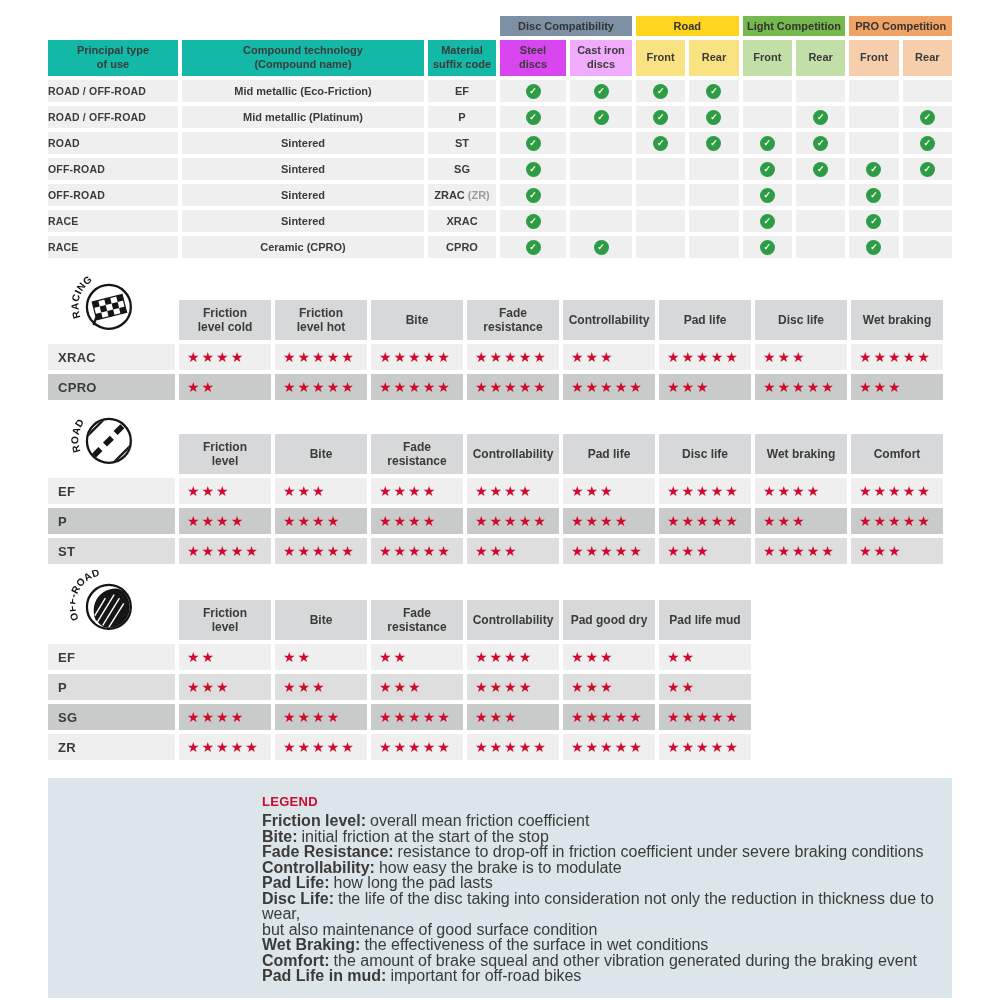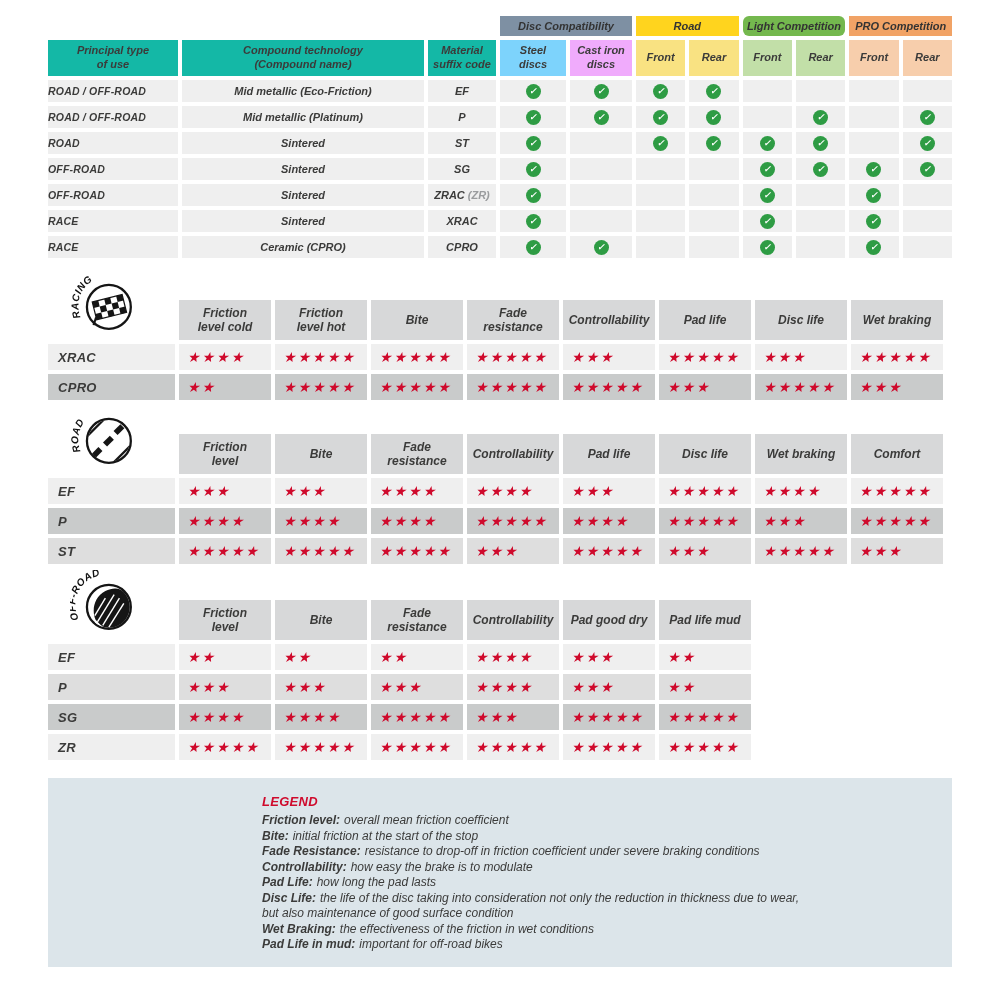--- a/index.html
+++ b/index.html
@@ -1,18 +1,18 @@
 <!DOCTYPE html>
 <html><head>
 <meta charset="utf-8">
 <style>
   * { margin:0; padding:0; box-sizing:border-box; }
   html,body { width:1000px; background:#ffffff; font-family:"Liberation Sans", sans-serif; color:#3b3b3a; }
   .page { width:1000px; height:1000px; background:#fff; overflow:hidden; }
-  .content { width:904px; margin:16px 48px;font-style:italic; }
+  .content { width:904px; margin:16px 48px; }
 
   
   .compat-grid {
     margin-top:16px;
     display:grid;
     grid-template-columns:130px 242px 68px 66px 62px repeat(6, 1fr);
     gap:4px;
   }
   .ghead { height:20px; display:flex; align-items:center; justify-content:center;
            font-size:11px; font-weight:bold; color:#333; }
@@ -52,44 +52,44 @@
   .shade-dark  { background:#c9cbcb; }
 
   
   .badge svg text { font-family:"Liberation Sans", sans-serif; font-size:11.5px; font-weight:bold; letter-spacing:.5px; fill:#111; }
 
   
   .legend {
     margin-top:18px; background:#dce5ea; padding:16px 18px 14px 214px;
   }
   .lg-title { color:#cf0a2c; font-weight:bold; font-size:13px; margin-bottom:4px; letter-spacing:.3px; }
-  .lg-line { font-size:12px; line-height:15.5px; color:#3b3b3a; }
+  .lg-line { font-size:16px; line-height:15.5px; color:#3b3b3a; }
   .lg-term { font-weight:bold; margin-right:4px; }
   .lg-term:empty { margin-right:0; }
 </style>
 </head>
 <body>
 
 <div class="page">
   <div class="content">
 
     <div class="compat-grid">
       <div class="ghead spacer3"></div>
       <div class="ghead span2" style="background: rgb(126, 144, 163);">Disc Compatibility</div>
       <div class="ghead span2" style="background: rgb(255, 212, 30);">Road</div>
-      <div class="ghead span2" style="background: rgb(116, 184, 78); border-radius: 6px;">Light Competition</div>
+      <div class="ghead span2" style="background: rgb(116, 184, 78);">Light Competition</div>
       <div class="ghead span2" style="background: rgb(241, 163, 102); text-align: center;">PRO Competition</div>
 
       <div class="mhead">Principal type
 of use</div>
       <div class="mhead">Compound technology
 (Compound name)</div>
       <div class="mhead">Material
 suffix code</div>
-      <div class="shead" style="background: #7dd3fc;">Steel
+      <div class="shead" style="background: #d946ef;">Steel
 discs</div>
       <div class="shead" style="background: #f0abfc;">Cast iron
 discs</div>
       <div class="shead" style="background: rgb(249, 226, 130);">Front</div>
       <div class="shead" style="background: rgb(249, 226, 130);">Rear</div>
       <div class="shead" style="background: rgb(194, 223, 168);">Front</div>
       <div class="shead" style="background: rgb(194, 223, 168);">Rear</div>
       <div class="shead" style="background: rgb(247, 206, 172);">Front</div>
       <div class="shead" style="background: rgb(247, 206, 172);">Rear</div>
 
@@ -438,18 +438,19 @@
 
     <section class="legend">
       <div class="lg-title">LEGEND</div>
       <div class="lg-line"><span class="lg-term">Friction level:</span><span class="lg-def">overall mean friction coefficient</span></div>
       <div class="lg-line"><span class="lg-term">Bite:</span><span class="lg-def">initial friction at the start of the stop</span></div>
       <div class="lg-line"><span class="lg-term">Fade Resistance:</span><span class="lg-def">resistance to drop-off in friction coefficient under severe braking conditions</span></div>
       <div class="lg-line"><span class="lg-term">Controllability:</span><span class="lg-def">how easy the brake is to modulate</span></div>
       <div class="lg-line"><span class="lg-term">Pad Life:</span><span class="lg-def">how long the pad lasts</span></div>
       <div class="lg-line"><span class="lg-term">Disc Life:</span><span class="lg-def">the life of the disc taking into consideration not only the reduction in thickness due to wear,</span></div>
       <div class="lg-line"><span class="lg-term"></span><span class="lg-def">but also maintenance of good surface condition</span></div>
-      <div class="lg-line"><span class="lg-term">Wet Braking:</span><span class="lg-def">the effectiveness of the friction in wet conditions</span></div>
+      <div class="lg-line"><span class="lg-term">Wet Braking:</span><span class="lg-def">the effectiveness of the surface in wet conditions</span></div>
+      <div class="lg-line"><span class="lg-term">Comfort:</span><span class="lg-def">the amount of brake squeal and other vibration generated during the braking event</span></div>
       <div class="lg-line"><span class="lg-term">Pad Life in mud:</span><span class="lg-def">important for off-road bikes</span></div>
     </section>
 
   </div>
 </div>
 
 </body></html>

